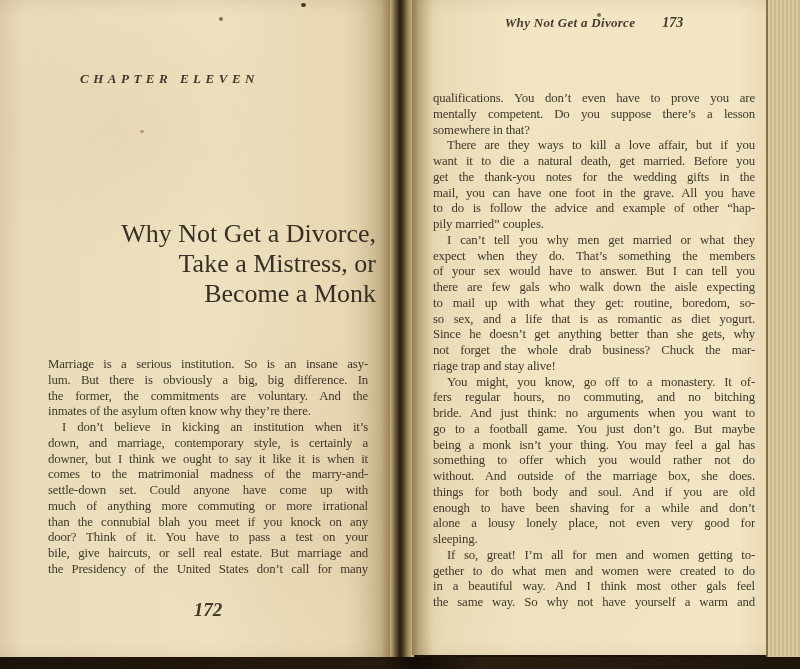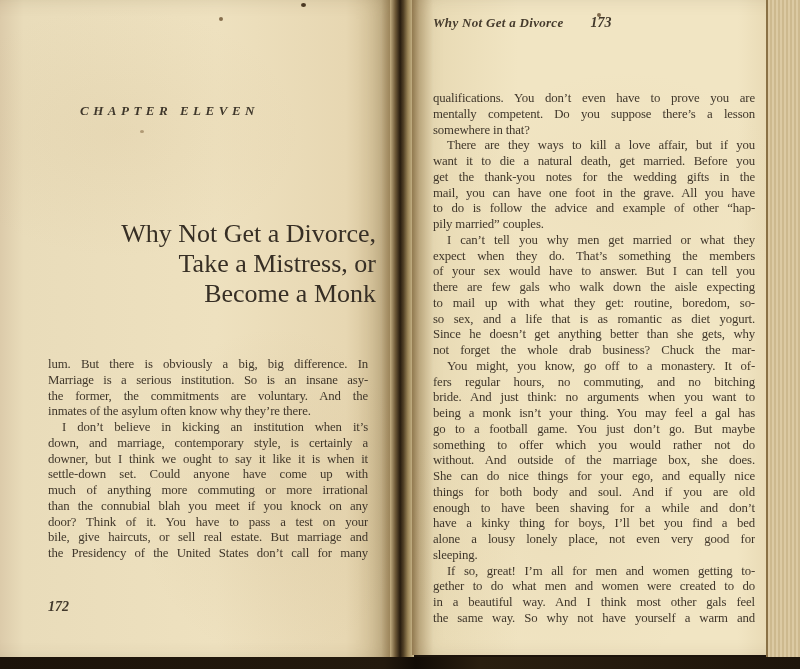--- a/index.html
+++ b/index.html
@@ -35,62 +35,63 @@
                linear-gradient(180deg,#dccaa3,#d0bd94);}
   .bottom-edge{position:absolute;left:0;bottom:0;width:800px;height:12px;
     background:linear-gradient(90deg,#1c130a 0%,#241a0e 48%,#120c06 52%,#2a1f10 60%,#1e150b 100%);}
   .bottom-underpages{position:absolute;left:412px;bottom:3px;width:354px;height:8px;
     background:linear-gradient(180deg,#3a2c17,#c7b489 55%,#b5a077);}
 
   .speck{position:absolute;border-radius:50%;}
 
   
   .chapter-label{position:absolute;left:80px;top:71px;
-    font-style:italic;font-weight:600;font-size:13px;letter-spacing:4.5px;color:#3f372b;margin-top:32px;}
+    font-style:italic;font-weight:600;font-size:13px;letter-spacing:4.5px;color:#3f372b;}
   .title{position:absolute;left:40px;top:219px;width:336px;color:#372f25;
     font-size:26px;line-height:30px;}
   .title .line{text-align:right;white-space:nowrap;}
 
   .body-text .line{
     font-size:12.8px;letter-spacing:-0.15px;color:#40372b;
     height:15.75px;line-height:15.75px;white-space:nowrap;overflow:hidden;
     text-align:justify;text-align-last:justify;}
   .body-text .line.indent{padding-left:14px;}
   .body-text .line.para-end{text-align-last:left;}
 
   .body-left{position:absolute;left:48px;top:357px;width:320px;}
-  .folio-left{position:absolute;left:48px;top:599px;width:320px;text-align:left;
-    font-style:italic;font-weight:600;font-size:14px;color:#42392c;}
+  .folio-left{position:absolute;left:48px;top:599px;width:320px;text-align:center;
+    font-style:italic;font-weight:600;font-size:19px;color:#42392c;}
 
   .running-header{position:absolute;left:21px;top:15px;width:322px;
-    display:flex;justify-content:flex-start;align-items:baseline;gap:27px;}
+    display:flex;justify-content:center;align-items:baseline;gap:27px;}
   .running-title{font-style:italic;font-weight:600;font-size:13px;letter-spacing:0.3px;color:#453b2d;}
   .folio-right{font-style:italic;font-weight:600;font-size:14px;color:#42392c;}
   .body-right{position:absolute;left:21px;top:44px;width:322px;margin-top:47px;}
 </style>
 </head>
 <body>
 
 <div class="book">
 
   <div class="page page-left">
     <div class="chapter-label">CHAPTER ELEVEN</div>
     <div class="title">
         <div class="line">Why Not Get a Divorce,</div>
         <div class="line">Take a Mistress, or</div>
         <div class="line">Become a Monk</div>
       </div>
     <div class="body-text body-left">
+        <div class="line">Marriage is a serious institution. So is an insane asy-</div>
         <div class="line">lum. But there is obviously a big, big difference. In</div>
-        <div class="line">Marriage is a serious institution. So is an insane asy-</div>
         <div class="line">the former, the commitments are voluntary. And the</div>
         <div class="line para-end">inmates of the asylum often know why they’re there.</div>
         <div class="line indent">I don’t believe in kicking an institution when it’s</div>
         <div class="line">down, and marriage, contemporary style, is certainly a</div>
         <div class="line">downer, but I think we ought to say it like it is when it</div>
+        <div class="line">comes to the matrimonial madness of the marry-and-</div>
         <div class="line">settle-down set. Could anyone have come up with</div>
         <div class="line">much of anything more commuting or more irrational</div>
         <div class="line">than the connubial blah you meet if you knock on any</div>
         <div class="line">door? Think of it. You have to pass a test on your</div>
         <div class="line">bile, give haircuts, or sell real estate. But marriage and</div>
         <div class="line">the Presidency of the United States don’t call for many</div>
       </div>
     <div class="folio-left">172</div>
     <div class="speck" style="left:301px;top:3px;width:5px;height:4px;background:#4a3823;"></div>
     <div class="speck" style="left:219px;top:17px;width:4px;height:4px;background:#6b5232;opacity:.8;"></div>
@@ -115,31 +116,30 @@
         <div class="line">to do is follow the advice and example of other “hap-</div>
         <div class="line para-end">pily married” couples.</div>
         <div class="line indent">I can’t tell you why men get married or what they</div>
         <div class="line">expect when they do. That’s something the members</div>
         <div class="line">of your sex would have to answer. But I can tell you</div>
         <div class="line">there are few gals who walk down the aisle expecting</div>
         <div class="line">to mail up with what they get: routine, boredom, so-</div>
         <div class="line">so sex, and a life that is as romantic as diet yogurt.</div>
         <div class="line">Since he doesn’t get anything better than she gets, why</div>
         <div class="line">not forget the whole drab business? Chuck the mar-</div>
+        <div class="line para-end">riage trap and stay alive!</div>
         <div class="line indent">You might, you know, go off to a monastery. It of-</div>
         <div class="line">fers regular hours, no commuting, and no bitching</div>
         <div class="line">bride. And just think: no arguments when you want to</div>
+        <div class="line">go to a football game. You just don’t go. But maybe</div>
         <div class="line">being a monk isn’t your thing. You may feel a gal has</div>
-        <div class="line">go to a football game. You just don’t go. But maybe</div>
         <div class="line">something to offer which you would rather not do</div>
         <div class="line">without. And outside of the marriage box, she does.</div>
-        <div class="line">She can do nice things for your ego, and equally nice</div>
         <div class="line">things for both body and soul. And if you are old</div>
         <div class="line">enough to have been shaving for a while and don’t</div>
-        <div class="line">have a kinky thing for boys, I’ll bet you find a bed</div>
         <div class="line">alone a lousy lonely place, not even very good for</div>
         <div class="line para-end">sleeping.</div>
         <div class="line indent">If so, great! I’m all for men and women getting to-</div>
         <div class="line">gether to do what men and women were created to do</div>
         <div class="line">in a beautiful way. And I think most other gals feel</div>
         <div class="line">the same way. So why not have yourself a warm and</div>
       </div>
     <div class="speck" style="left:185px;top:13px;width:4px;height:4px;background:#5a4226;opacity:.75;"></div>
   </div>
 

